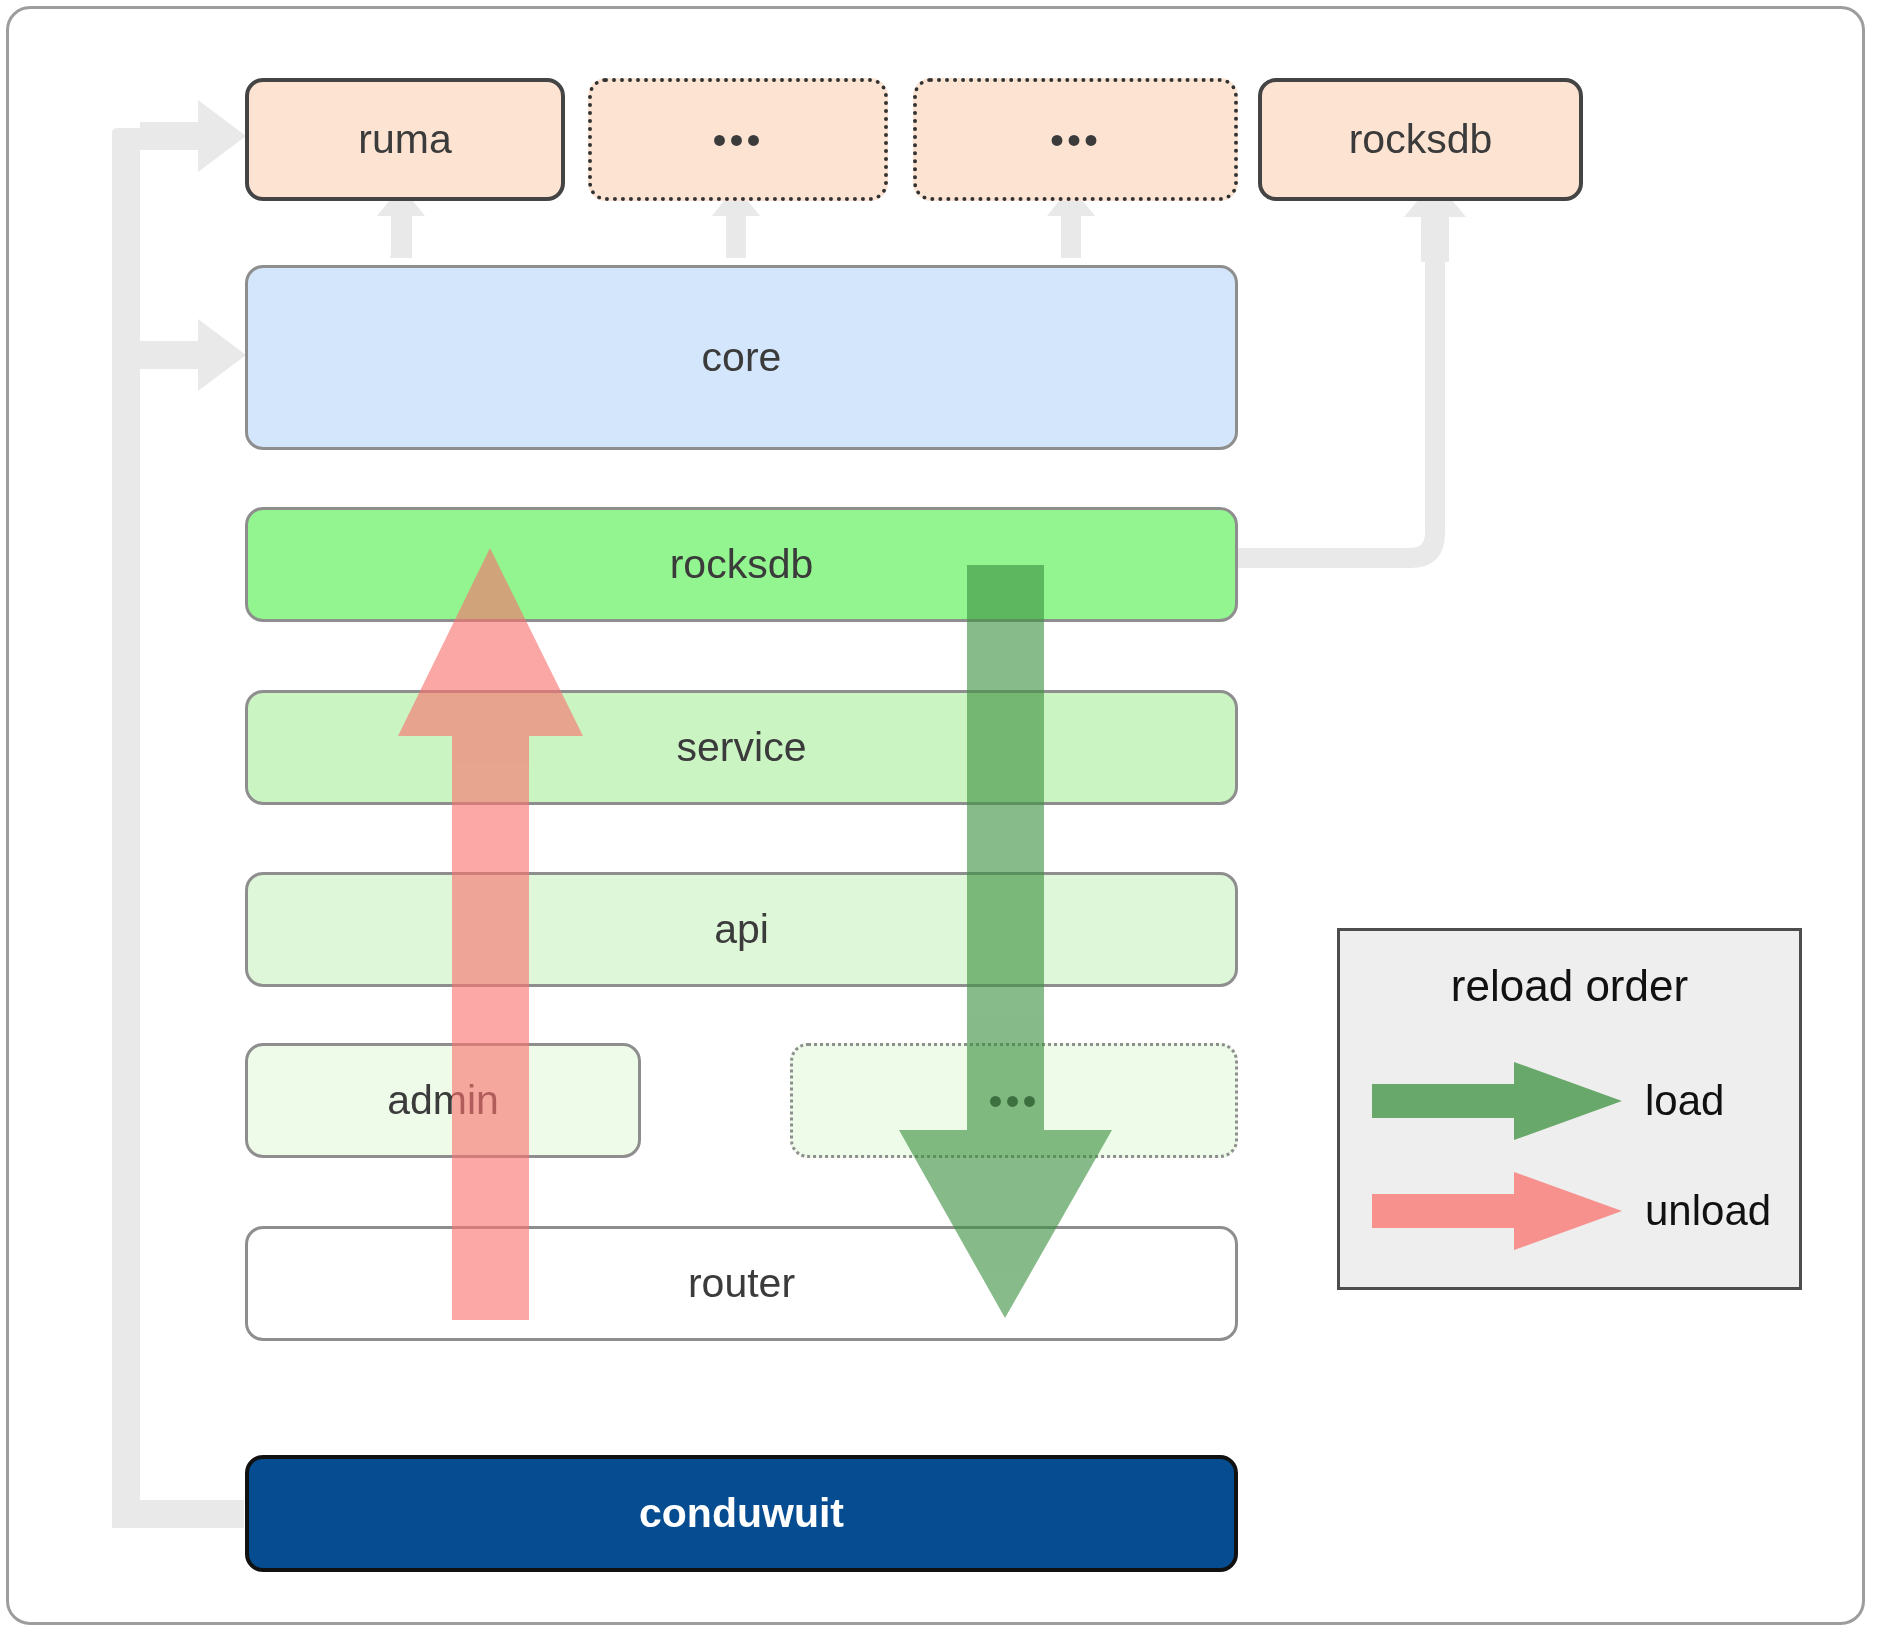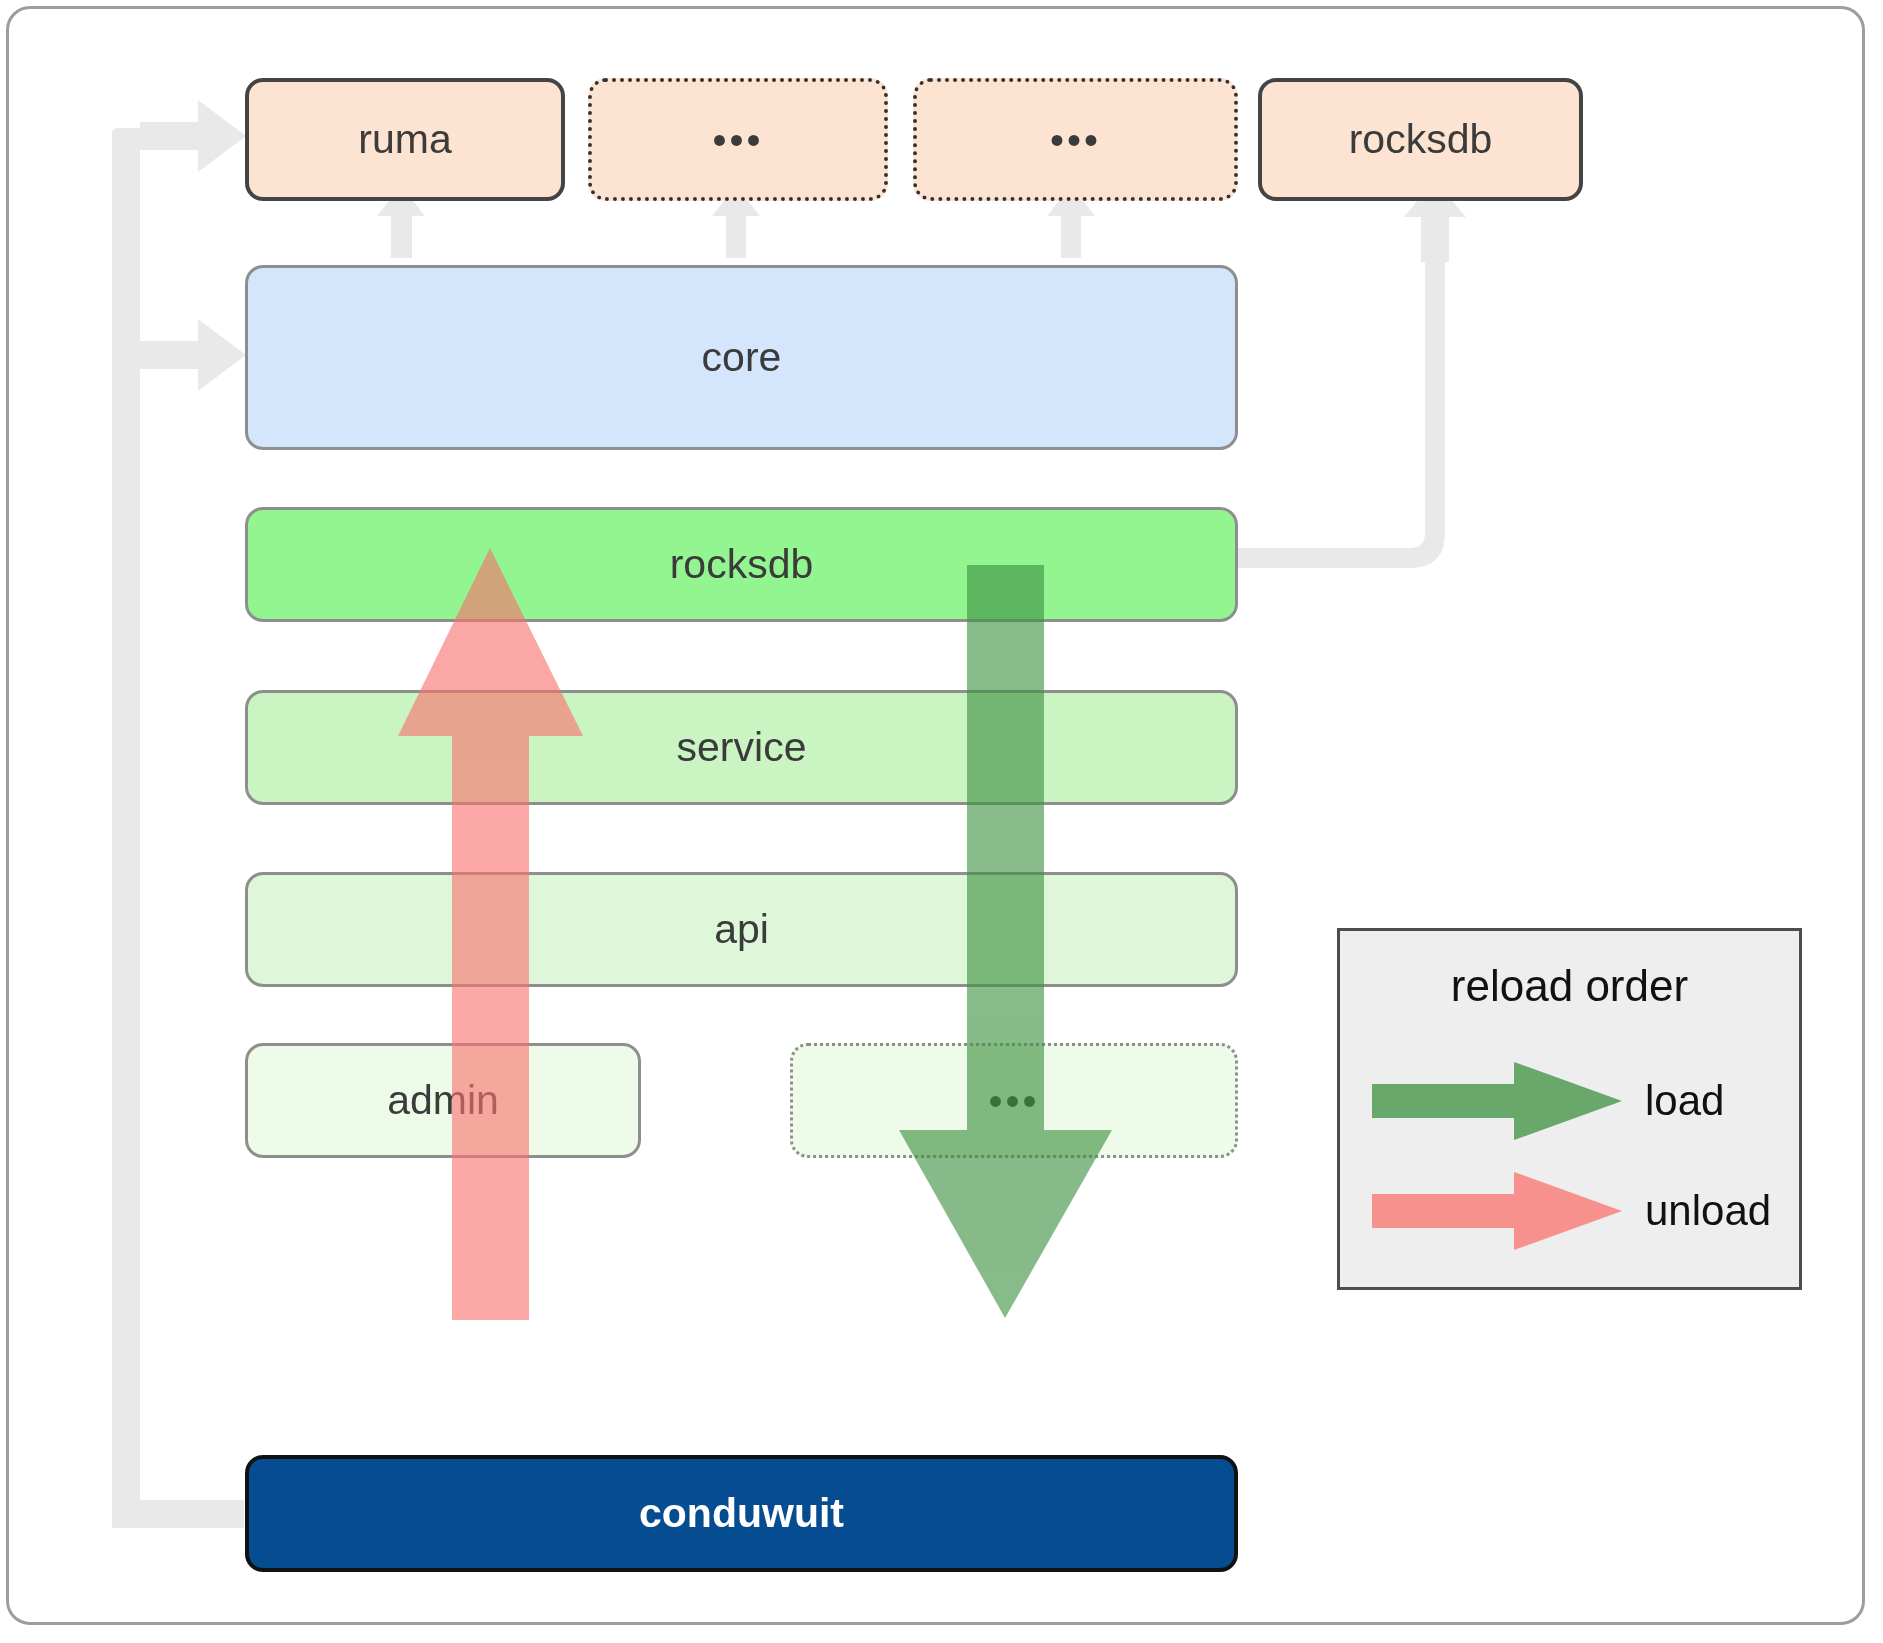--- a/index.html
+++ b/index.html
@@ -195,20 +195,23 @@
   </div>
 
   <div class="node layer l-admin" style="left:245px; top:1043px; width:396px; height:115px;">
     <span class="label">admin</span>
   </div>
 
   <div class="node layer l-dots dotted" style="left:790px; top:1043px; width:448px; height:115px;">
     <span class="label dots-glyph">•••</span>
   </div>
 
+  <div class="node layer l-router" style="left:245px; top:1226px; width:993px; height:115px;">
+    <span class="label">router</span>
+  </div>
 
   <div class="node binary" style="left:245px; top:1455px; width:993px; height:117px;">
     <span class="label">conduwuit</span>
   </div>
 
   <svg id="flows" viewBox="0 0 1883 1643" xmlns="http://www.w3.org/2000/svg">
 
     <g opacity="0.62">
       <rect x="452" y="640" width="77" height="680" fill="#f9726f"></rect>
       <polygon points="490,548 583,736 529,736 529,760 452,760 452,736 398,736" fill="#f9726f"></polygon>

